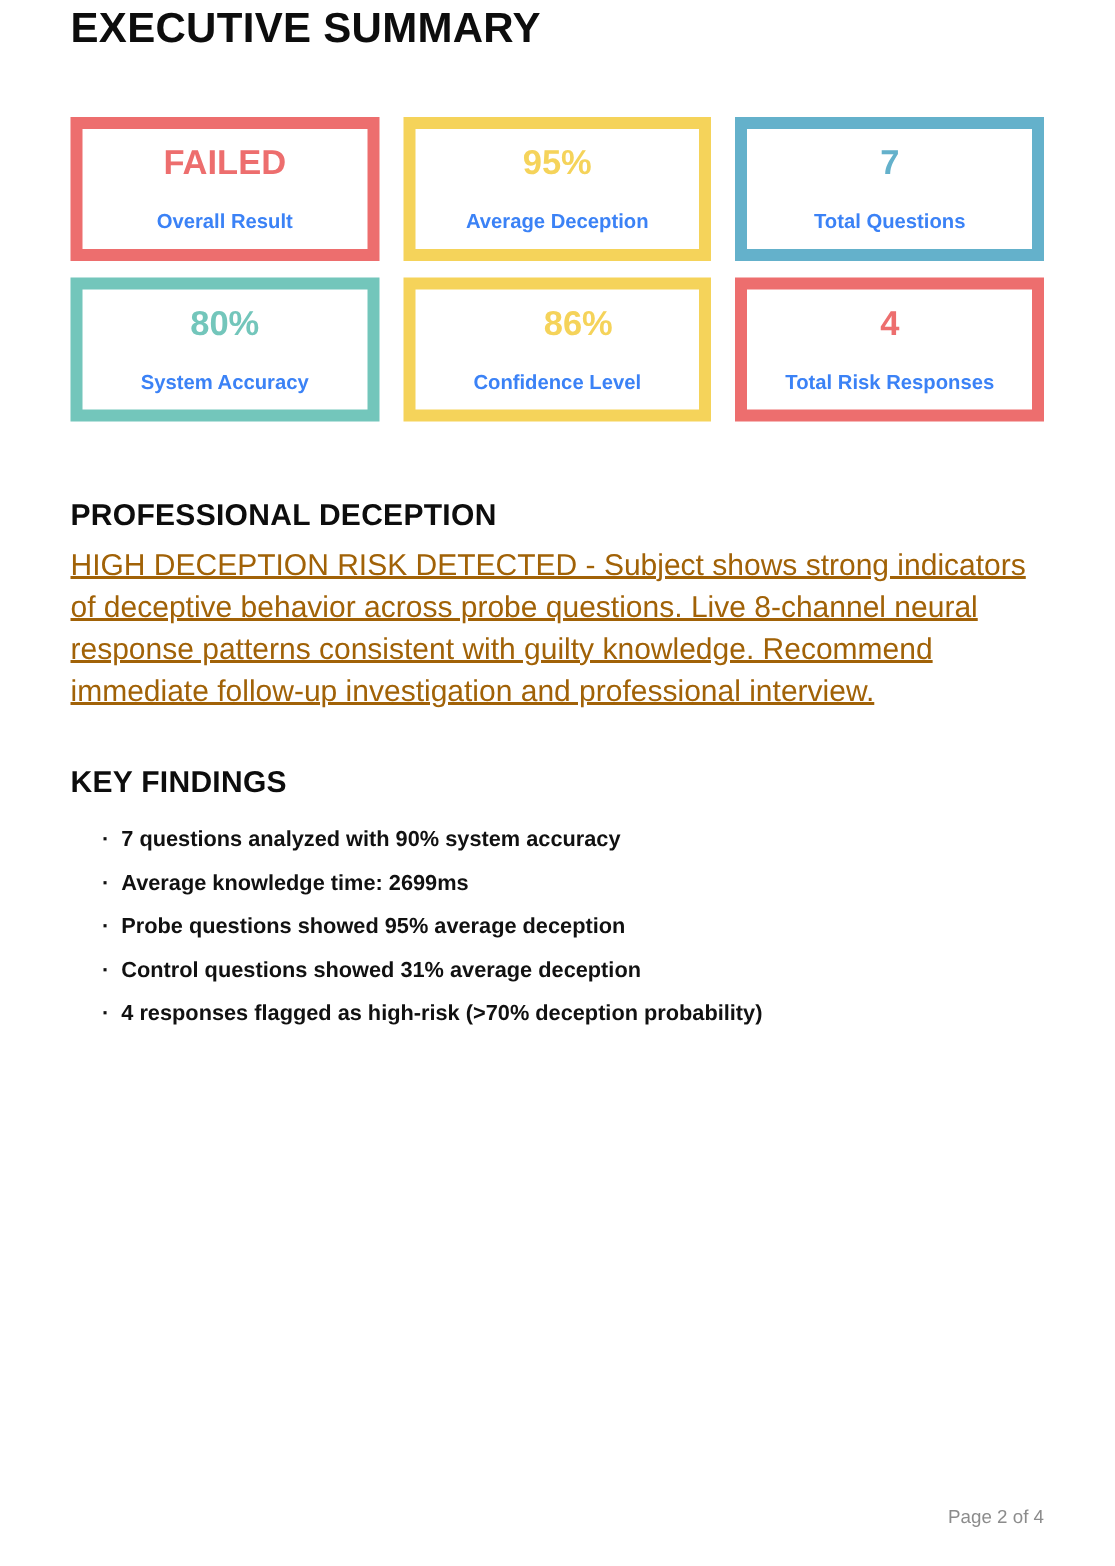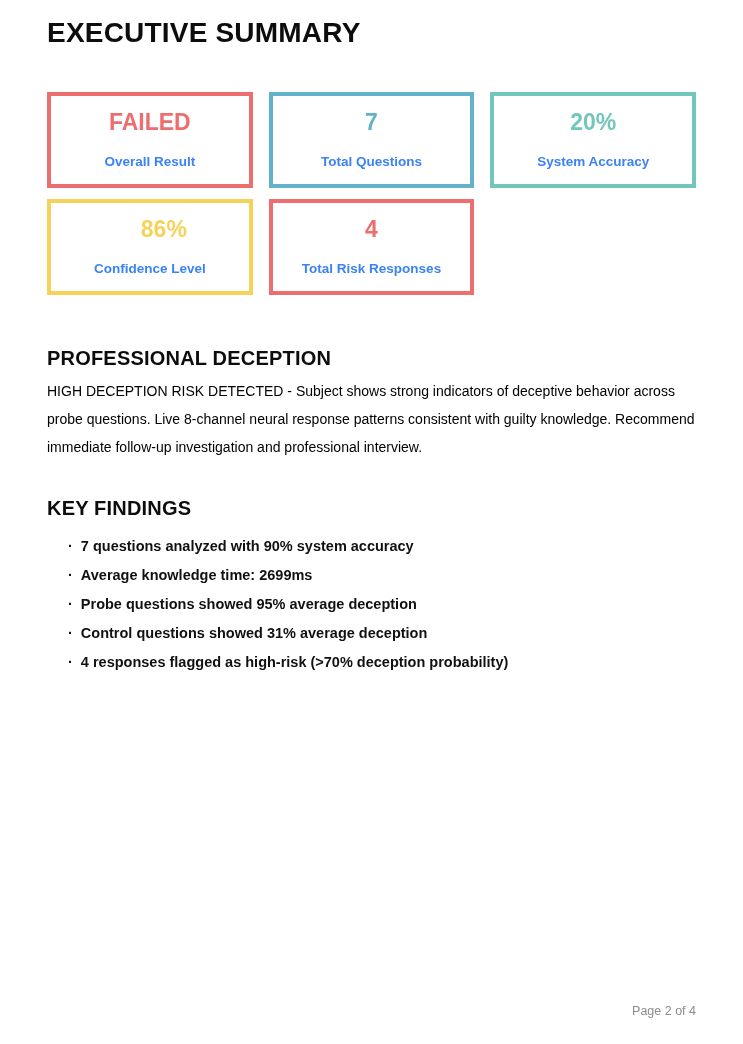--- a/index.html
+++ b/index.html
@@ -6,21 +6,21 @@
   html, body { background: #ffffff; }
   body {
     width: 743px;
     height: 1044px;
     position: relative;
     overflow: hidden;
     font-family: "Liberation Sans", sans-serif;
     color: #1f1f1f;
   }
   .page {
-    padding: 18px 47px 0 47px;
+    padding: 4px 47px 0 47px;
     width: 100%;
     height: 100%;
     position: relative;
   }
   .page-title {
     font-size: 28px;
     font-weight: bold;
     color: #0d0d0d;
     line-height: 1.1;
     letter-spacing: 0.2px;
@@ -28,21 +28,21 @@
   .cards {
     margin-top: 43px;
     display: grid;
     grid-template-columns: repeat(3, 1fr);
     column-gap: 16px;
     row-gap: 11px;
   }
   .card {
     height: 96px;
     background: #ffffff;
-    border: 4px solid #a3a3a3;
+    border: 8px solid #a3a3a3;
     display: flex;
     flex-direction: column;
     align-items: center;
     justify-content: center;
     text-align: center;
     gap: 21px;
   }
   .card-value {
     font-size: 23px;
     font-weight: bold;
@@ -57,24 +57,25 @@
   .section-heading {
     font-size: 20px;
     font-weight: bold;
     color: #0d0d0d;
     line-height: 1.1;
     letter-spacing: 0.2px;
   }
   .heading-assessment { margin-top: 52px; }
   .assessment-body {
     margin-top: 8px;
-    font-size: 14px;
+    font-size: 20px;
     line-height: 28px;
-    color: #000000;
+    color: #a16207;
     max-width: 650px;
+    text-decoration: underline;
   }
   .heading-findings { margin-top: 36px; }
   .findings-list {
     list-style: none;
     margin-top: 20px;
     padding-left: 21px;
   }
   .finding-item {
     font-size: 14.5px;
     font-weight: bold;
@@ -104,28 +105,32 @@
 
   <h1 class="page-title">EXECUTIVE SUMMARY</h1>
 
   <div class="cards">
 
     <div class="card" style="border-color: rgb(237, 110, 110);">
       <div class="card-value" style="color: rgb(237, 110, 110);">FAILED</div>
       <div class="card-label">Overall Result</div>
     </div>
 
+    <div class="card" style="border-color: rgb(245, 211, 90);">
+      <div class="card-value" style="color: rgb(245, 211, 90);">95%</div>
+      <div class="card-label">Average Deception</div>
+    </div>
 
     <div class="card" style="border-color: rgb(100, 177, 203);">
       <div class="card-value" style="color: rgb(100, 177, 203);">7</div>
       <div class="card-label">Total Questions</div>
     </div>
 
     <div class="card" style="border-color: rgb(115, 198, 187);">
-      <div class="card-value" style="color: rgb(115, 198, 187);">20%</div>
+      <div class="card-value" style="color: rgb(115, 198, 187);">80%</div>
       <div class="card-label">System Accuracy</div>
     </div>
 
     <div class="card" style="border-color: rgb(245, 211, 90);">
       <div class="card-value" style="color: rgb(245, 211, 90); margin-left: 28px;">86%</div>
       <div class="card-label">Confidence Level</div>
     </div>
 
     <div class="card" style="border-color: rgb(237, 110, 110);">
       <div class="card-value" style="color: rgb(237, 110, 110);">4</div>

